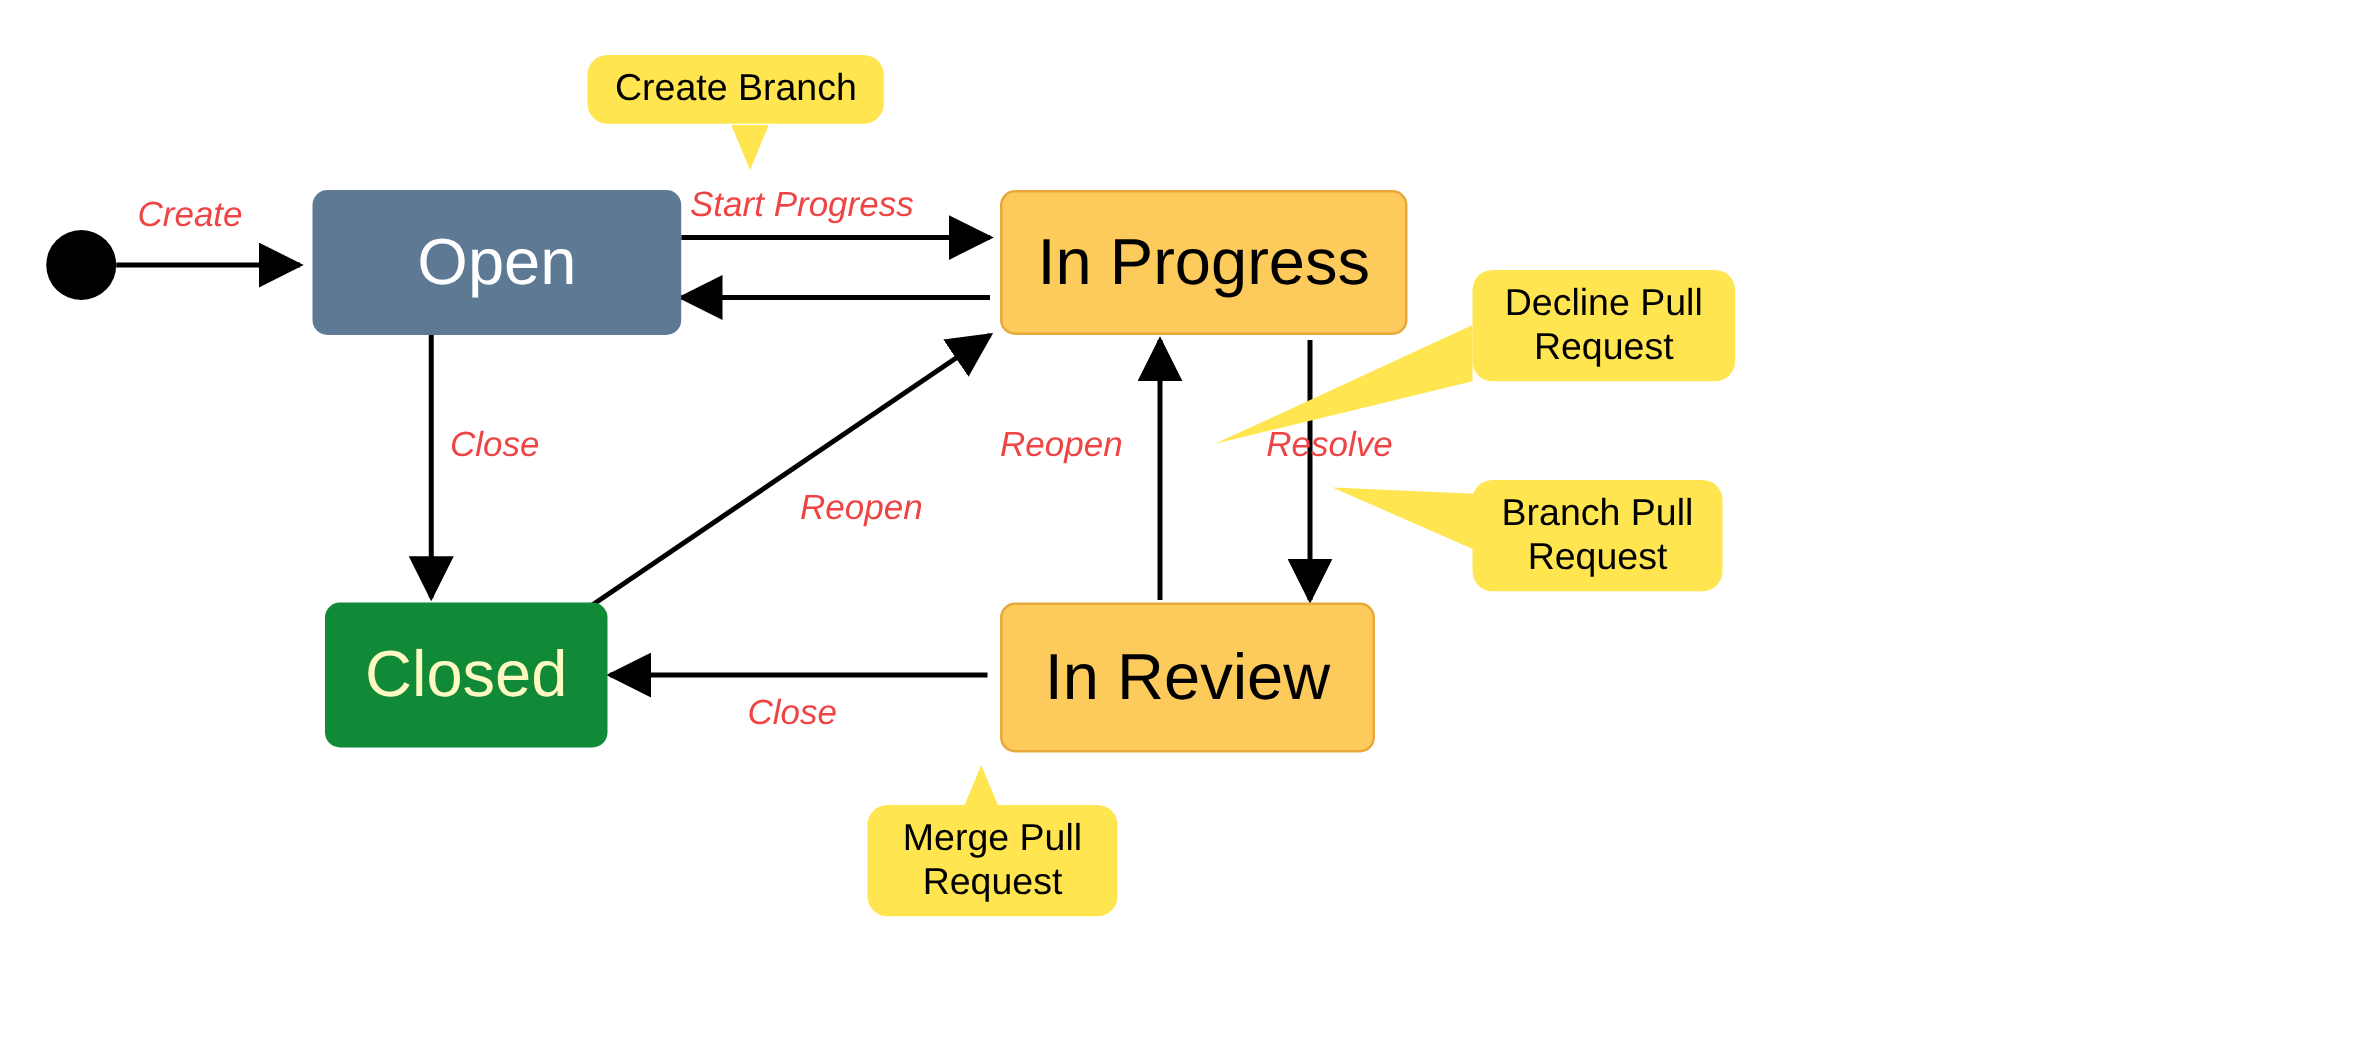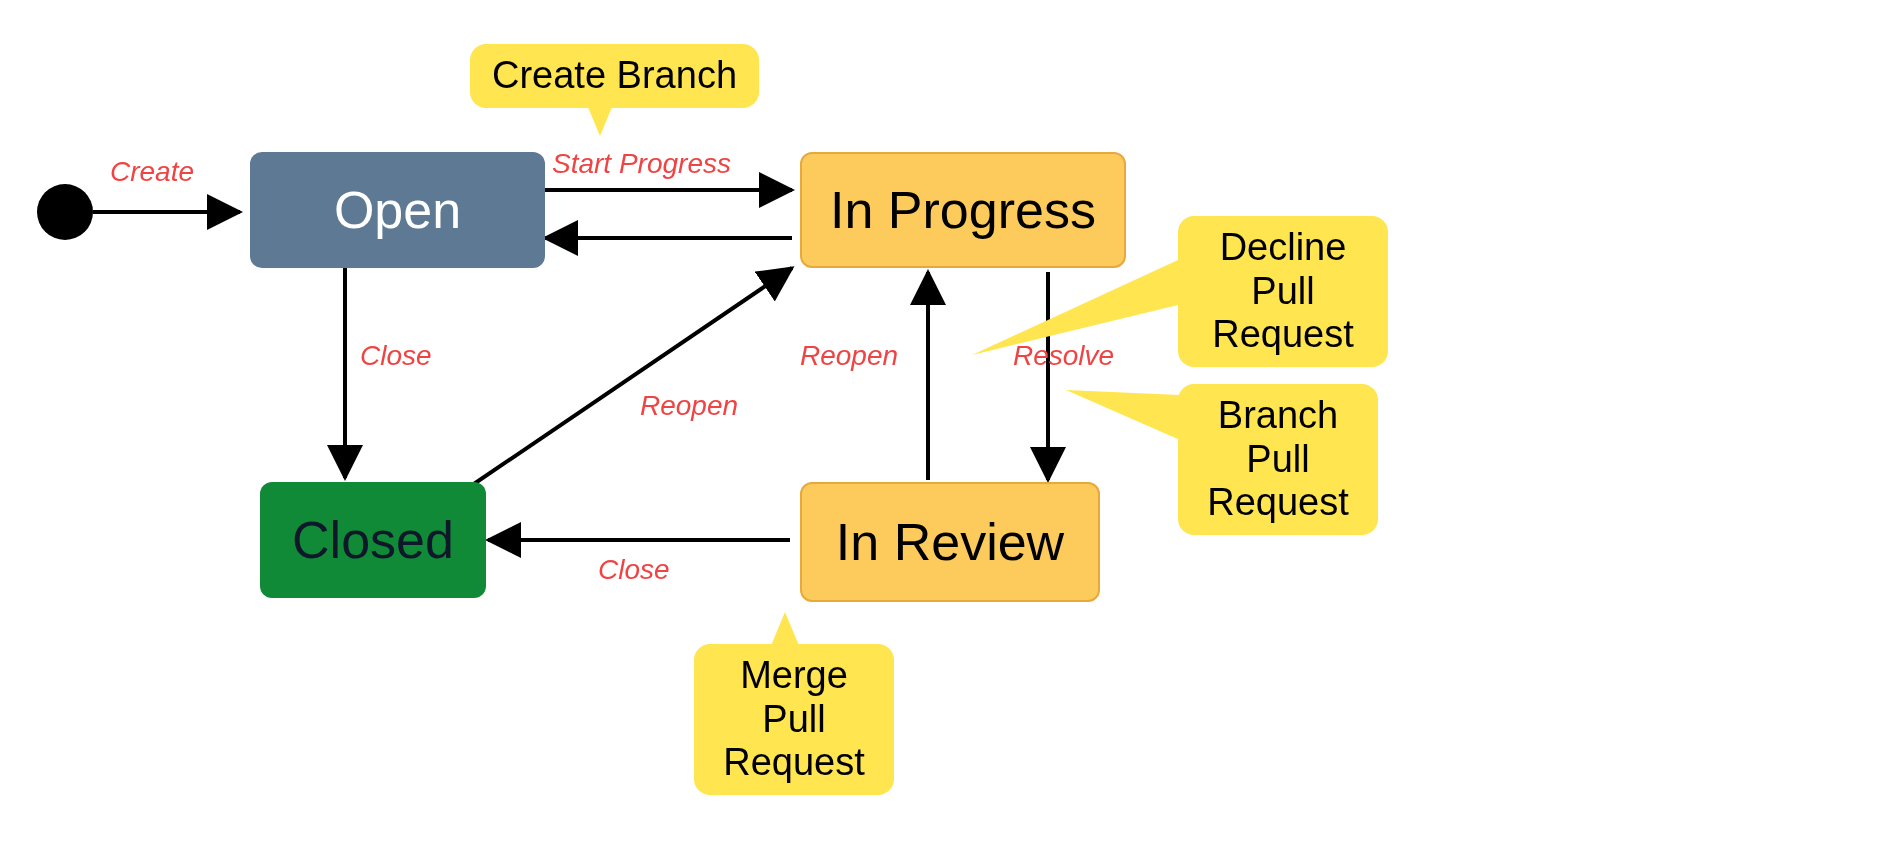--- a/index.html
+++ b/index.html
@@ -34,29 +34,29 @@
     color: #000000;
     border: 2px solid #e8a93a;
   }
   .state-inreview {
     background: #fdcb5c;
     color: #000000;
     border: 2px solid #e8a93a;
   }
   .state-closed {
     background: #118a37;
-    color: #0f172a;
+    color: #fef9c3;
     text-align: center;
   }
   .note {
     position: absolute;
     background: #ffe54f;
     border-radius: 16px;
     padding: 10px 22px;
-    font-size: 38px;
+    font-size: 30px;
     color: #000000;
     text-align: center;
     line-height: 1.15;
     box-sizing: border-box;
   }
   .start-dot {
     position: absolute;
     width: 56px;
     height: 56px;
     background: #000000;

